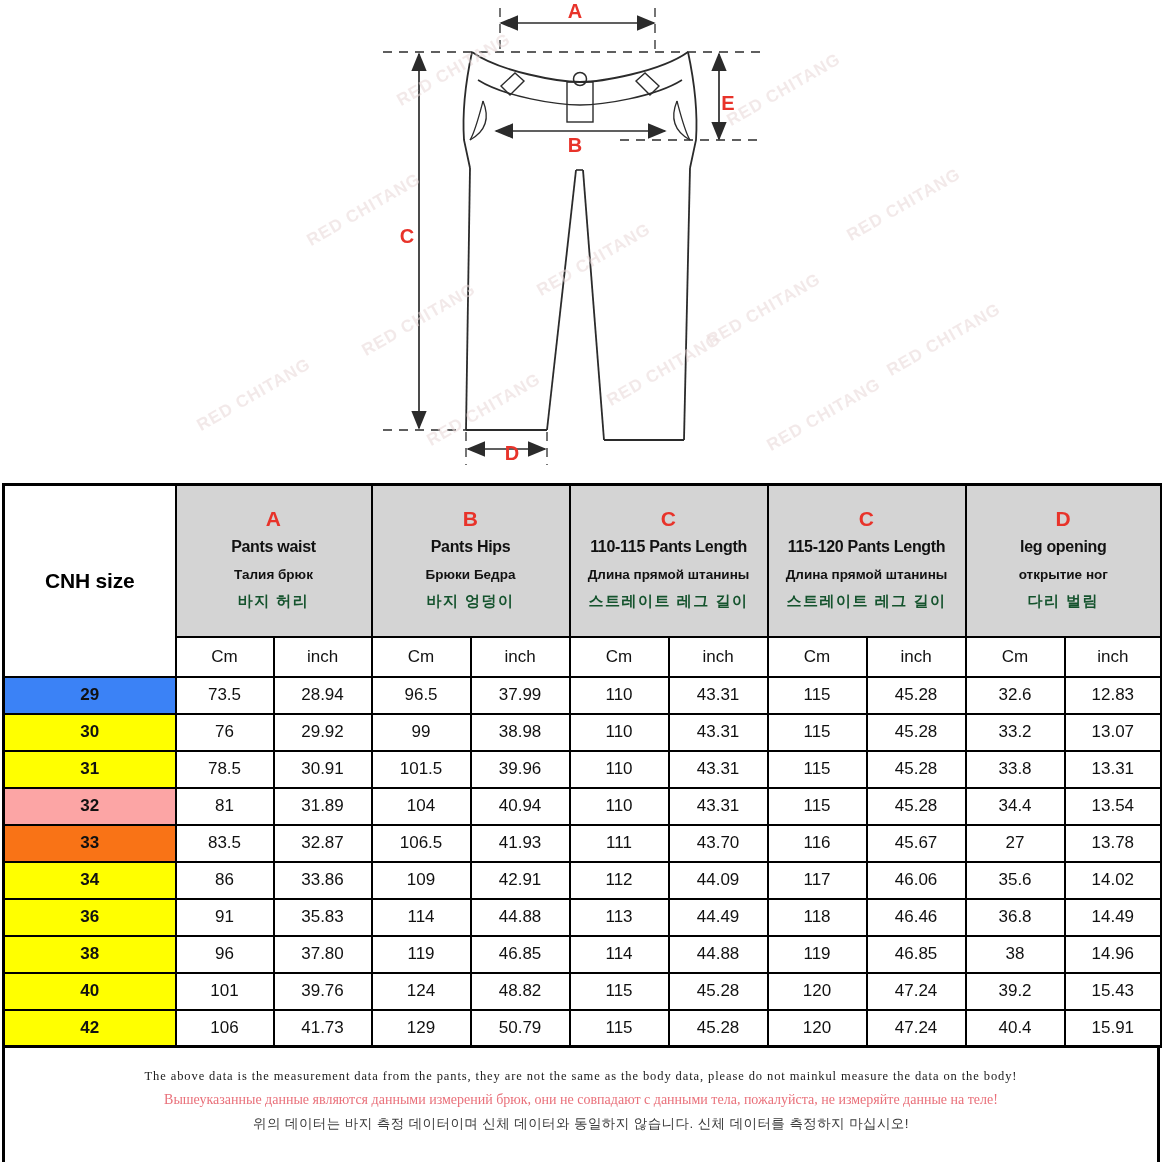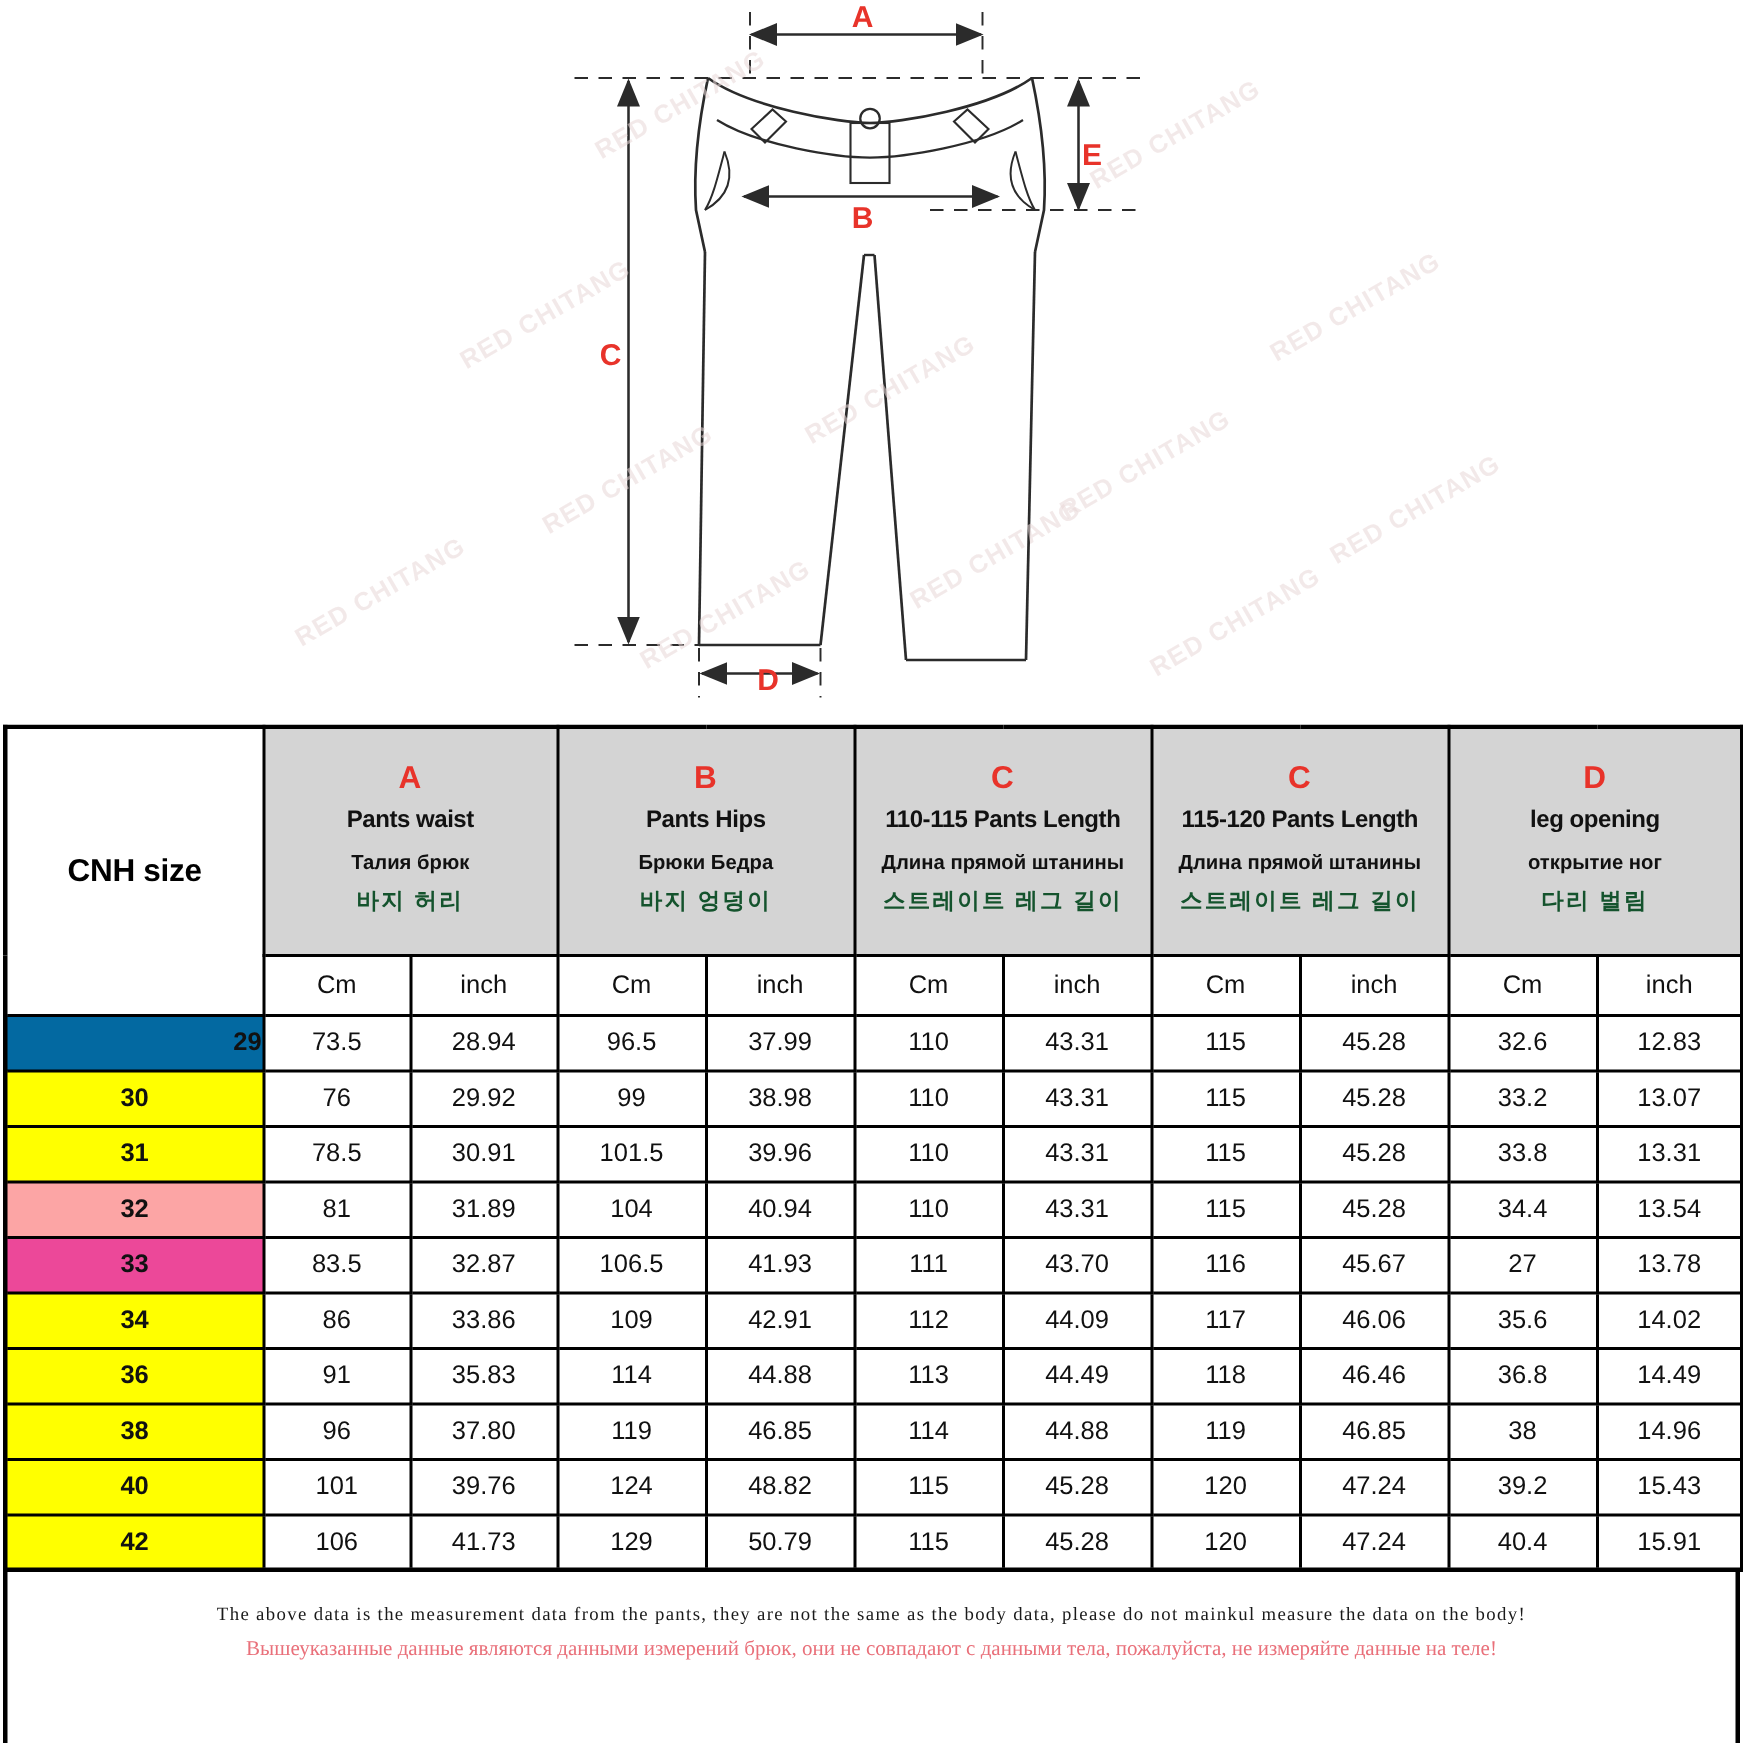--- a/index.html
+++ b/index.html
@@ -300,21 +300,21 @@
       <th class="unit-cell">Cm</th>
       <th class="unit-cell">inch</th>
       <th class="unit-cell">Cm</th>
       <th class="unit-cell">inch</th>
       <th class="unit-cell">Cm</th>
       <th class="unit-cell">inch</th>
     </tr>
   </thead>
   <tbody id="table-body">
       <tr class="data-row">
-        <td class="size-cell" style="background: #0369a1; text-align: right;">29</td>
+        <td class="size-cell" style="background: #3b82f6;">29</td>
         <td>73.5</td>
         <td>28.94</td>
         <td>96.5</td>
         <td>37.99</td>
         <td>110</td>
         <td>43.31</td>
         <td>115</td>
         <td>45.28</td>
         <td>32.6</td>
         <td>12.83</td>
@@ -352,21 +352,21 @@
         <td>104</td>
         <td>40.94</td>
         <td>110</td>
         <td>43.31</td>
         <td>115</td>
         <td>45.28</td>
         <td>34.4</td>
         <td>13.54</td>
       </tr>
       <tr class="data-row">
-        <td class="size-cell" style="background: #ec4899;">33</td>
+        <td class="size-cell" style="background: #f97316;">33</td>
         <td>83.5</td>
         <td>32.87</td>
         <td>106.5</td>
         <td>41.93</td>
         <td>111</td>
         <td>43.70</td>
         <td>116</td>
         <td>45.67</td>
         <td>27</td>
         <td>13.78</td>
@@ -435,13 +435,14 @@
         <td>47.24</td>
         <td>40.4</td>
         <td>15.91</td>
       </tr>
     </tbody>
 </table>
 
 <div id="footer-note">
   <div class="note-en">The above data is the measurement data from the pants, they are not the same as the body data, please do not mainkul measure the data on the body!</div>
   <div class="note-ru" style="color: rgb(233, 112, 122);">Вышеуказанные данные являются данными измерений брюк, они не совпадают с данными тела, пожалуйста, не измеряйте данные на теле!</div>
+  <div class="note-ko">위의 데이터는 바지 측정 데이터이며 신체 데이터와 동일하지 않습니다. 신체 데이터를 측정하지 마십시오!</div>
 </div>
 
 </body></html>

